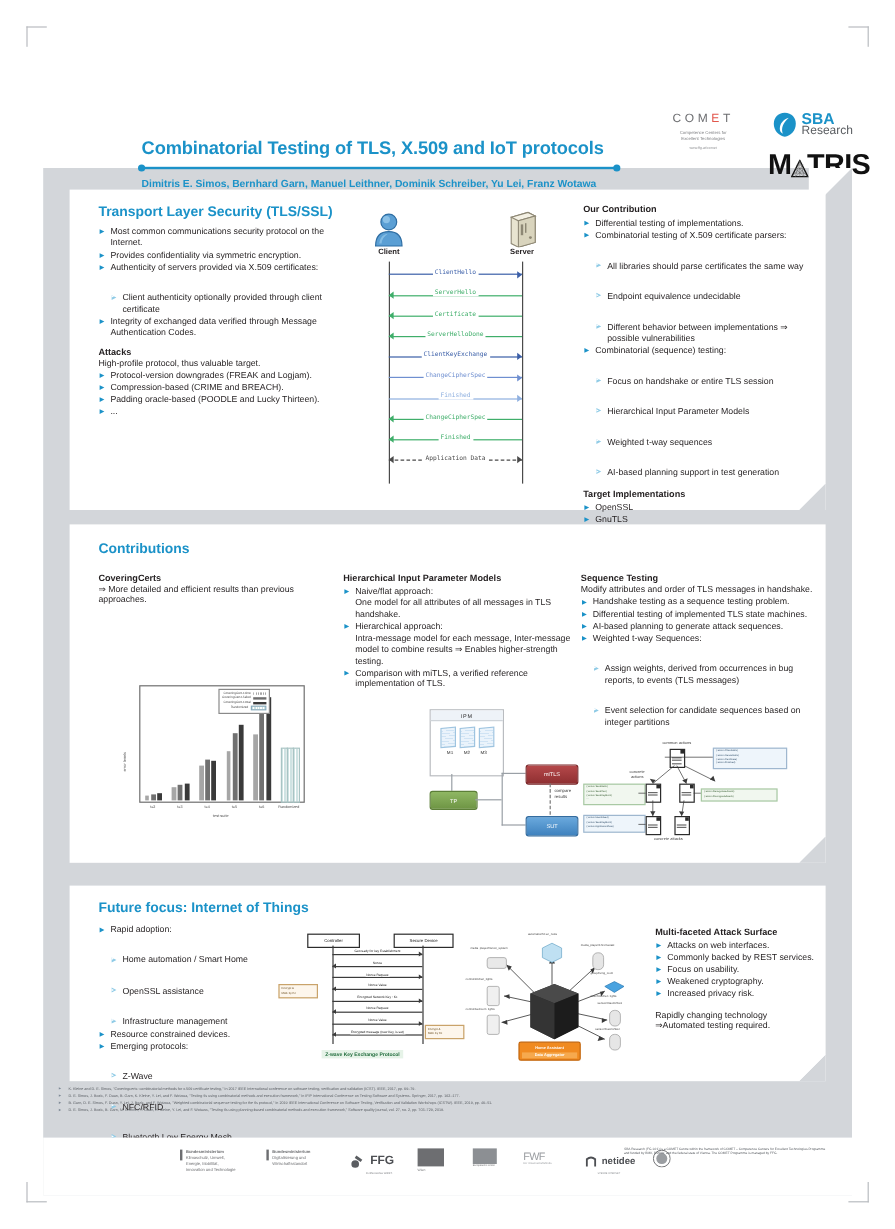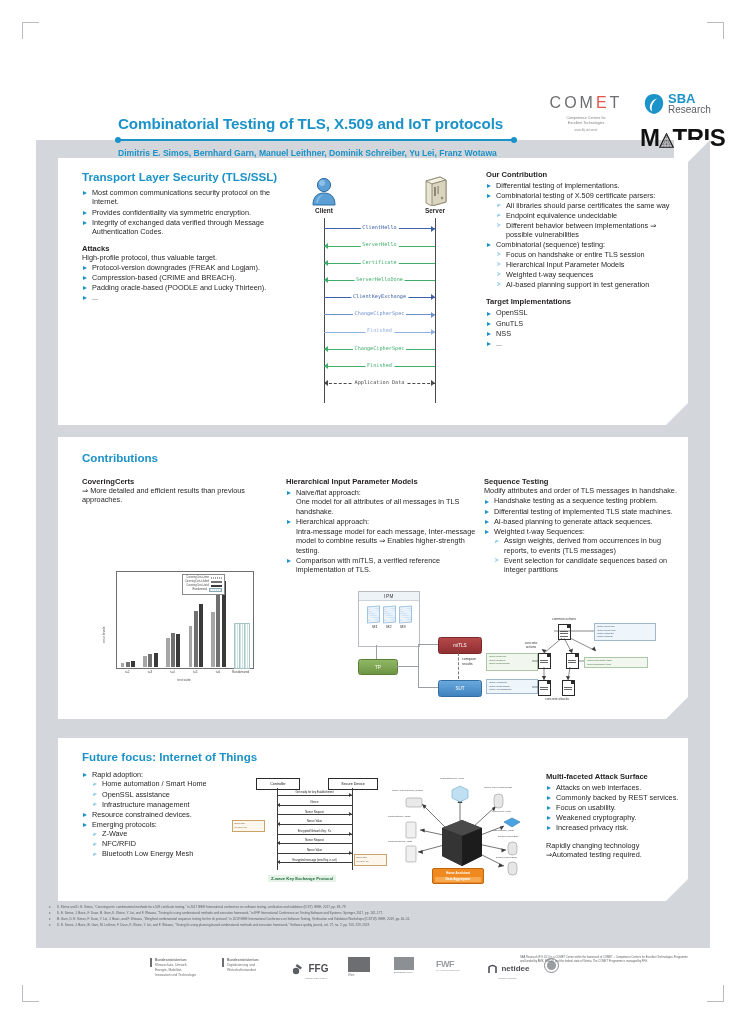--- a/index.html
+++ b/index.html
@@ -47,21 +47,21 @@
     background:#1b92c8;
   }
   .rule:before{left:-1px;}
   .rule:after{right:-1px;}
   .authors{
     position:absolute;left:82px;top:112px;width:470px;
     font-size:8.6px;font-weight:bold;color:#1b92c8;
   }
   
   .comet{position:absolute;left:505px;top:58px;width:90px;text-align:center;}
-  .comet-word{font-size:16px;letter-spacing:3px;color:#6d6e71;}
+  .comet-word{font-size:10px;letter-spacing:3px;color:#6d6e71;}
   .comet-sub{font-size:3.6px;color:#808285;line-height:1.45;margin-top:4px;}
   .comet-url{font-size:3px;color:#939598;margin-top:2px;}
   .comet-acc{display:inline-block;color:#e2574c;}
   .sba{position:absolute;left:608px;top:56px;display:flex;align-items:center;gap:4px;}
   .sba-mark{width:20px;height:22px;}
   .sba-txt{line-height:1.02;}
   .sba-1{font-size:13px;font-weight:bold;color:#1b92c8;}
   .sba-2{font-size:10px;color:#5a5d61;}
   .matris{position:absolute;left:604px;top:88px;font-size:24px;font-weight:bold;
       color:#111;letter-spacing:-0.5px;display:flex;align-items:center;}
@@ -82,21 +82,21 @@
   .body-txt{font-size:7.3px;line-height:1.30;color:#231f20;}
 
   ul.bl{list-style:none;margin:0;padding:0;}
   ul.bl li{position:relative;padding-left:10px;margin-bottom:0.6px;font-size:7.3px;line-height:1.30;}
   ul.bl li:before{
     content:"";position:absolute;left:1px;top:3.1px;
     width:0;height:0;border-left:4px solid #1b92c8;
     border-top:2.6px solid transparent;border-bottom:2.6px solid transparent;
   }
   ul.bl ul.sub{list-style:none;margin:0;padding:0;}
-  ul.bl ul.sub li{padding-left:10px;}
+  ul.bl ul.sub li{padding-left:10px;margin-top:16px;}
   ul.bl ul.sub li:before{
     border-left:4px solid transparent;border-top:2.6px solid transparent;
     border-bottom:2.6px solid transparent;
     border-left-color:transparent;
     width:0;height:0;
     box-sizing:border-box;
   }
   .hollowtri{
     position:absolute;left:1px;top:2.4px;width:0;height:0;
     border-left:4.4px solid #8fcbe6;border-top:2.8px solid transparent;border-bottom:2.8px solid transparent;
@@ -230,20 +230,25 @@
   </div>
 
   <div class="panel p1">
     <div class="corner"></div>
 
     <div style="position:absolute;left:24px;top:12px;width:208px;">
       <div class="sec-title">Transport Layer Security (TLS/SSL)</div>
       <ul class="bl" style="margin-top:5px;">
         <li><span>Most common communications security protocol on the Internet.</span></li>
         <li><span>Provides confidentiality via symmetric encryption.</span></li>
+        <li><span>Authenticity of servers provided via X.509 certificates:</span>
+          <ul class="sub">
+            <li><span class="hollowtri"></span><span>Client authenticity optionally provided through client certificate</span></li>
+          </ul>
+        </li>
         <li><span>Integrity of exchanged data verified through Message Authentication Codes.</span></li>
       </ul>
       <div class="sub-title" style="margin-top:7px;">Attacks</div>
       <div class="body-txt">High-profile protocol, thus valuable target.</div>
       <ul class="bl" style="margin-top:1px;">
         <li><span>Protocol-version downgrades (FREAK and Logjam).</span></li>
         <li><span>Compression-based (CRIME and BREACH).</span></li>
         <li><span>Padding oracle-based (POODLE and Lucky Thirteen).</span></li>
         <li><span>...</span></li>
       </ul>
@@ -747,21 +752,21 @@
     </div>
     <div style="position:absolute;left:312px;top:9px;">
       <div class="grey-block" style="width:22px;height:15px;"></div>
       <div style="font-size:2.8px;color:#6d6e71;margin-top:1px;">Wien</div>
     </div>
     <div style="position:absolute;left:358px;top:9px;">
       <div style="width:20px;height:13px;background:#8c8f93;"></div>
       <div style="font-size:2.2px;color:#6d6e71;margin-top:1px;">Europäische Union</div>
     </div>
     <div style="position:absolute;left:400px;top:11px;">
-      <div style="font-size:9px;font-weight:bold;color:#9a9da1;letter-spacing:-0.5px;">FWF</div>
+      <div style="font-size:9px;font-weight:normal;color:#9a9da1;letter-spacing:-0.5px;">FWF</div>
       <div style="font-size:2.2px;color:#9a9da1;">Der Wissenschaftsfonds.</div>
     </div>
     <div style="position:absolute;left:452px;top:11px;">
       <svg width="9" height="10" viewBox="0 0 9 10" style="vertical-align:middle;">
         <path d="M1 9 L1 3 Q4.5 0 8 3 L8 9" fill="none" stroke="#4d4f53" stroke-width="1.6"></path>
       </svg>
       <span style="font-size:8px;font-weight:bold;color:#4d4f53;vertical-align:middle;">netidee</span>
       <div style="font-size:2px;color:#8a8d91;margin-left:10px;">SPENDE INTERNET</div>
     </div>
     <div style="position:absolute;left:508px;top:10px;">

